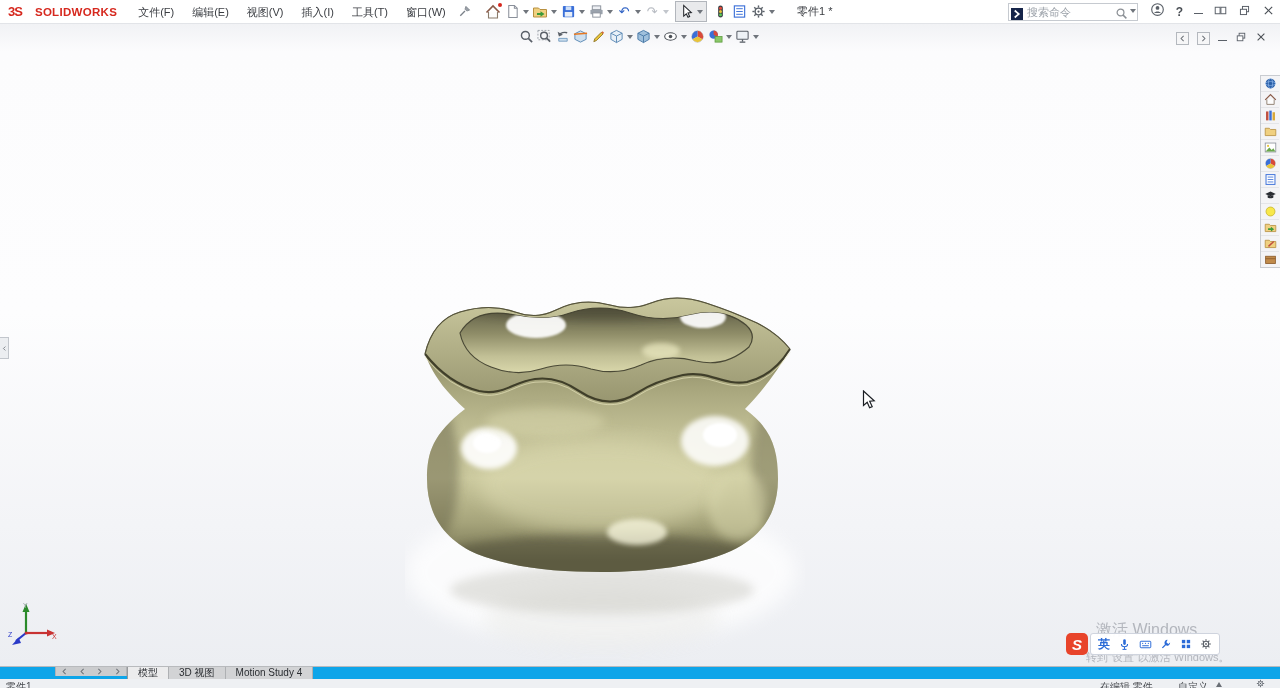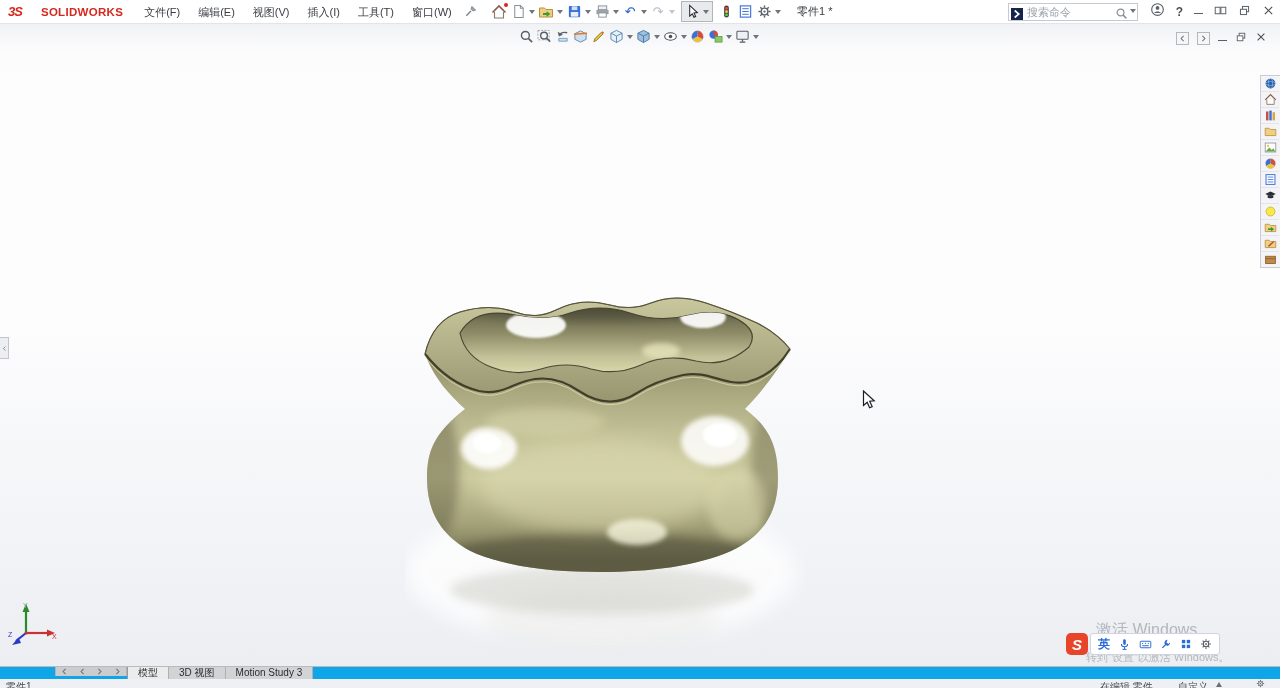--- a/index.html
+++ b/index.html
@@ -2,21 +2,21 @@
 <html><head>
 <meta charset="utf-8">
 <style>
   html,body{margin:0;padding:0}
   body{width:1280px;height:688px;overflow:hidden;position:relative;
        font-family:"Liberation Sans",sans-serif;background:#fff;
        -webkit-font-smoothing:antialiased}
   .titlebar{position:absolute;top:0;left:0;right:0;height:23px;background:#fff;
             border-bottom:1px solid #e2e4e8;display:flex;align-items:center;z-index:20}
   .logo{display:flex;align-items:baseline;margin-left:8px;white-space:nowrap}
-  .logo-mark{color:#d6281e;font-style:italic;font-weight:bold;font-size:13px;letter-spacing:-1px;margin-right:19px}
+  .logo-mark{color:#d6281e;font-weight:bold;font-size:13px;letter-spacing:-1px;margin-right:13px}
   .logo-bold{color:#d6281e;font-weight:bold;font-size:11.5px;letter-spacing:.3px}
   .logo-light{color:#d6281e;font-weight:bold;font-size:11.5px;letter-spacing:.3px}
   .menus{display:flex;margin-left:12px}
   .menu-item{padding:16px 9px;font-size:11px;color:#3a3d42;line-height:22px;cursor:default}
   .qat{display:flex;align-items:center;margin-left:10px}
   .icon16{width:19px;height:19px;display:flex;align-items:center;justify-content:center;position:relative}
   .caret{width:9px;height:19px;display:flex;align-items:center;justify-content:center}
   .caret::after{content:"";border-left:3px solid transparent;border-right:3px solid transparent;border-top:4px solid #70757c}
   .caret.dis::after{border-top-color:#c2c6cc}
   .glyph-undo{font-size:13px;color:#2f62c4;line-height:1}
@@ -662,21 +662,21 @@
         </svg>
       <svg width="9" height="9">
           <use href="#i-chevright"></use>
         </svg>
       <svg width="9" height="9">
           <use href="#i-chevright"></use>
         </svg>
     </div>
     <span class="tab active">模型</span>
     <span class="tab">3D 视图</span>
-    <span class="tab">Motion Study 3</span>
+    <span class="tab">Motion Study 4</span>
   </div>
 
   <div class="statusbar">
     <span class="sb" style="left:6px">零件1</span>
     <span class="sb" style="left:1100px">在编辑 零件</span>
     <span class="sb" style="left:1178px">自定义</span>
     <span class="sb tri-up" style="left:1216px;top:3px"></span>
     <span class="sb" style="left:1256px;top:0"><svg width="9" height="9">
           <use href="#i-gear"></use>
         </svg></span>

